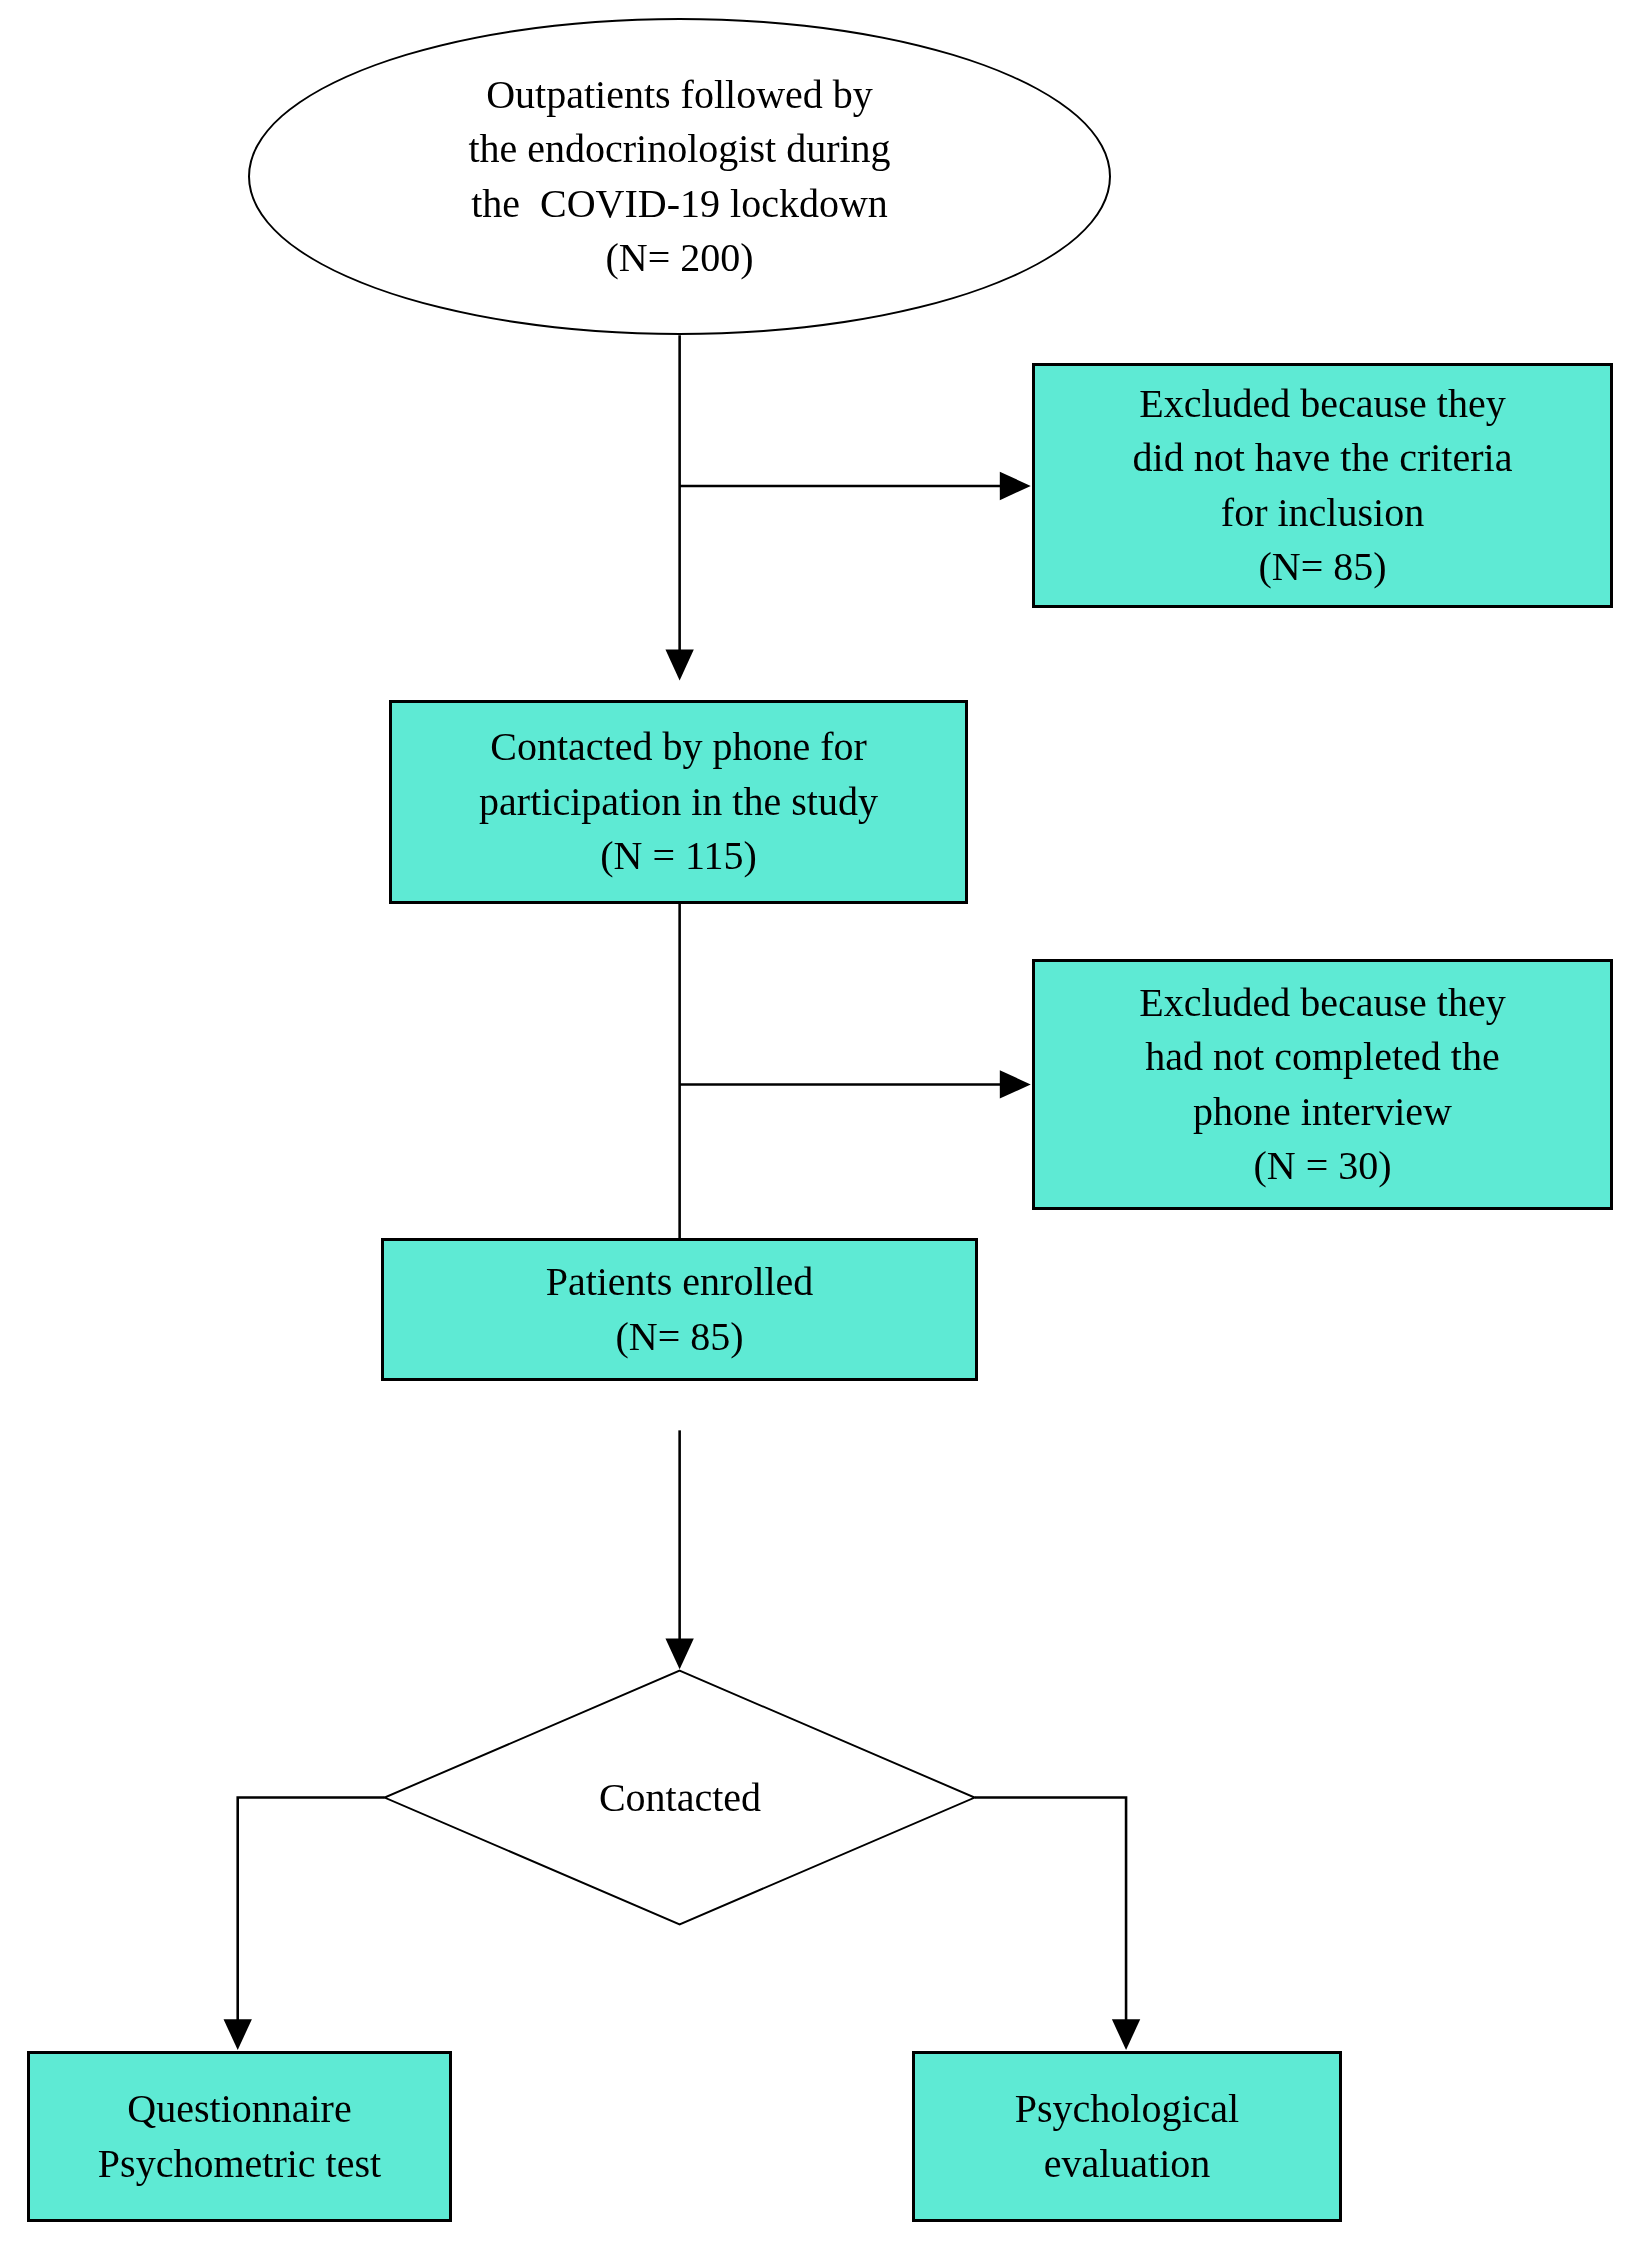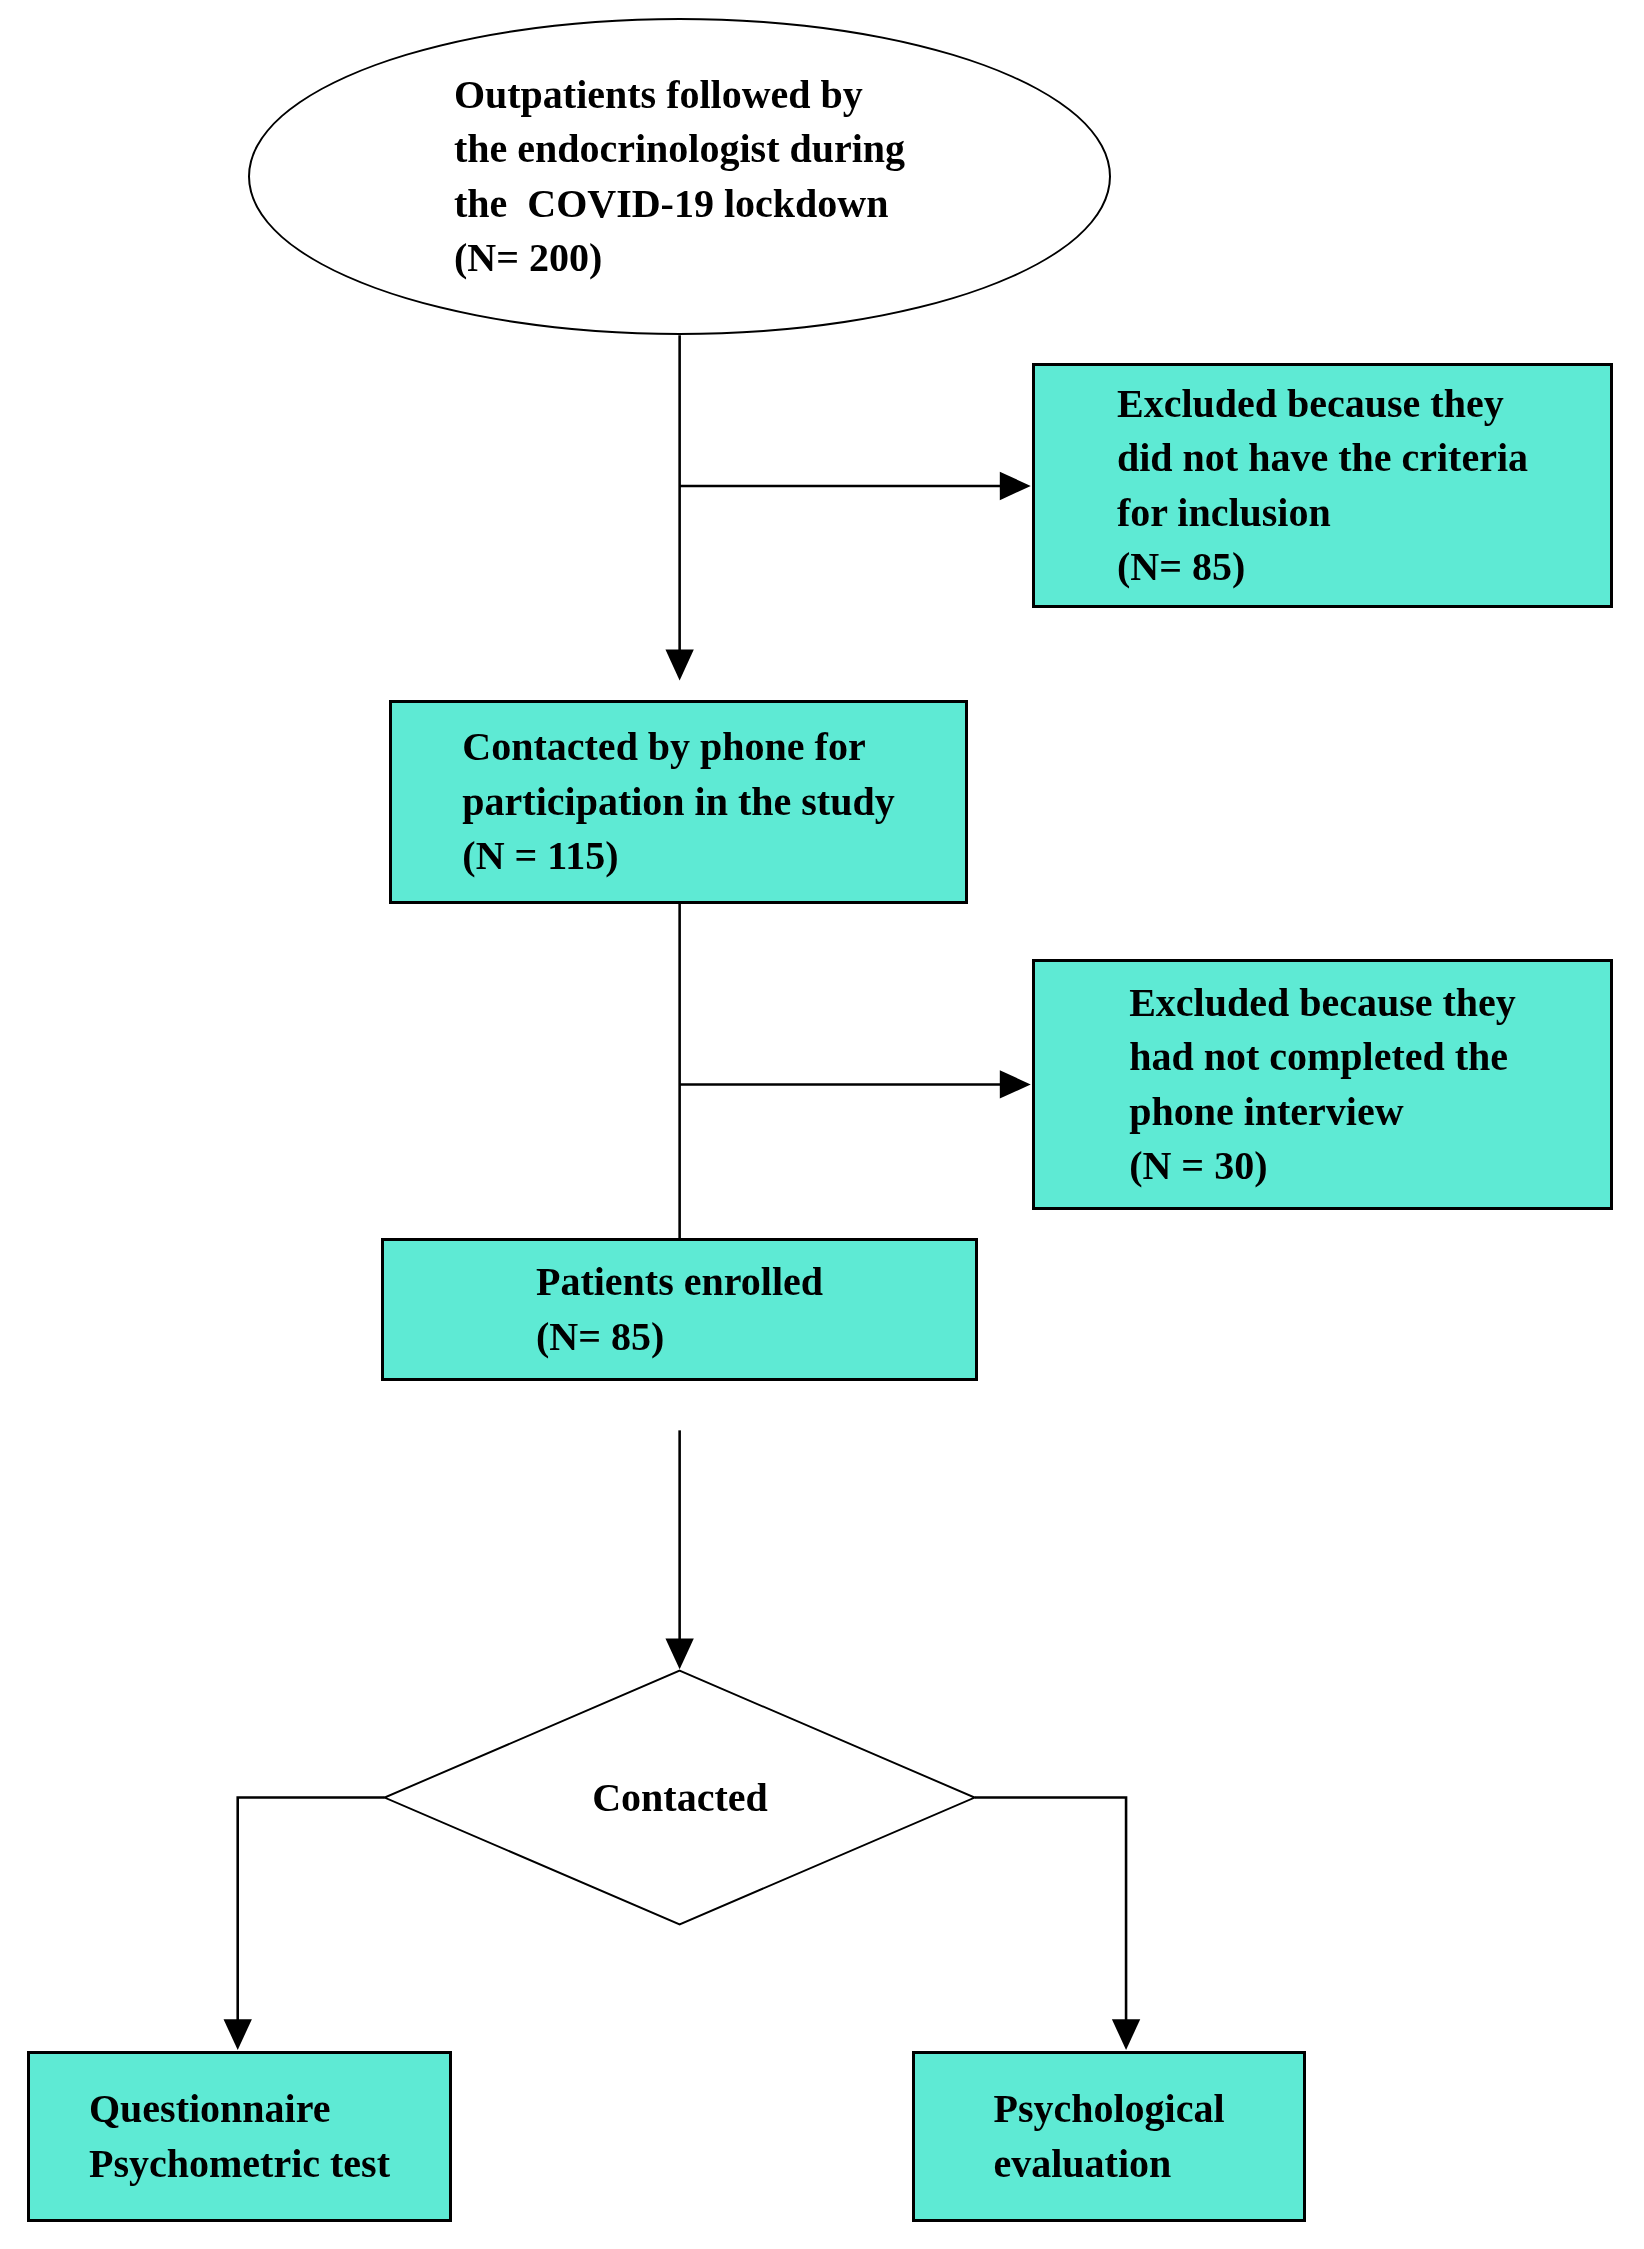--- a/index.html
+++ b/index.html
@@ -15,21 +15,21 @@
     position: absolute;
     left: 0; top: 0;
     width: 1644px; height: 2250px;
   }
   .node {
     position: absolute;
     box-sizing: border-box;
     display: flex;
     align-items: center;
     justify-content: center;
-    font-weight: bold;
+    text-align: center;
   }
   .rect {
     border: 3.2px solid #000000;
     background: #5eead4;
   }
   .ellipse {
     border: 2.6px solid #000000;
     border-radius: 50%;
     background: #ffffff;
   }
@@ -110,19 +110,19 @@
 
   <div class="node diamond-label" style="left:385px; top:1671px; width:590px; height:254px;">
     <span class="node-text single">Contacted</span>
   </div>
 
   <div class="node rect" style="left:27px; top:2051px; width:425px; height:171px;">
     <span class="node-text">Questionnaire
 Psychometric test</span>
   </div>
 
-  <div class="node rect" style="left:912px; top:2051px; width:394px; height:171px;">
+  <div class="node rect" style="left:912px; top:2051px; width:430px; height:171px;">
     <span class="node-text">Psychological
 evaluation</span>
   </div>
 
 </div>
 
 
 </body></html>

